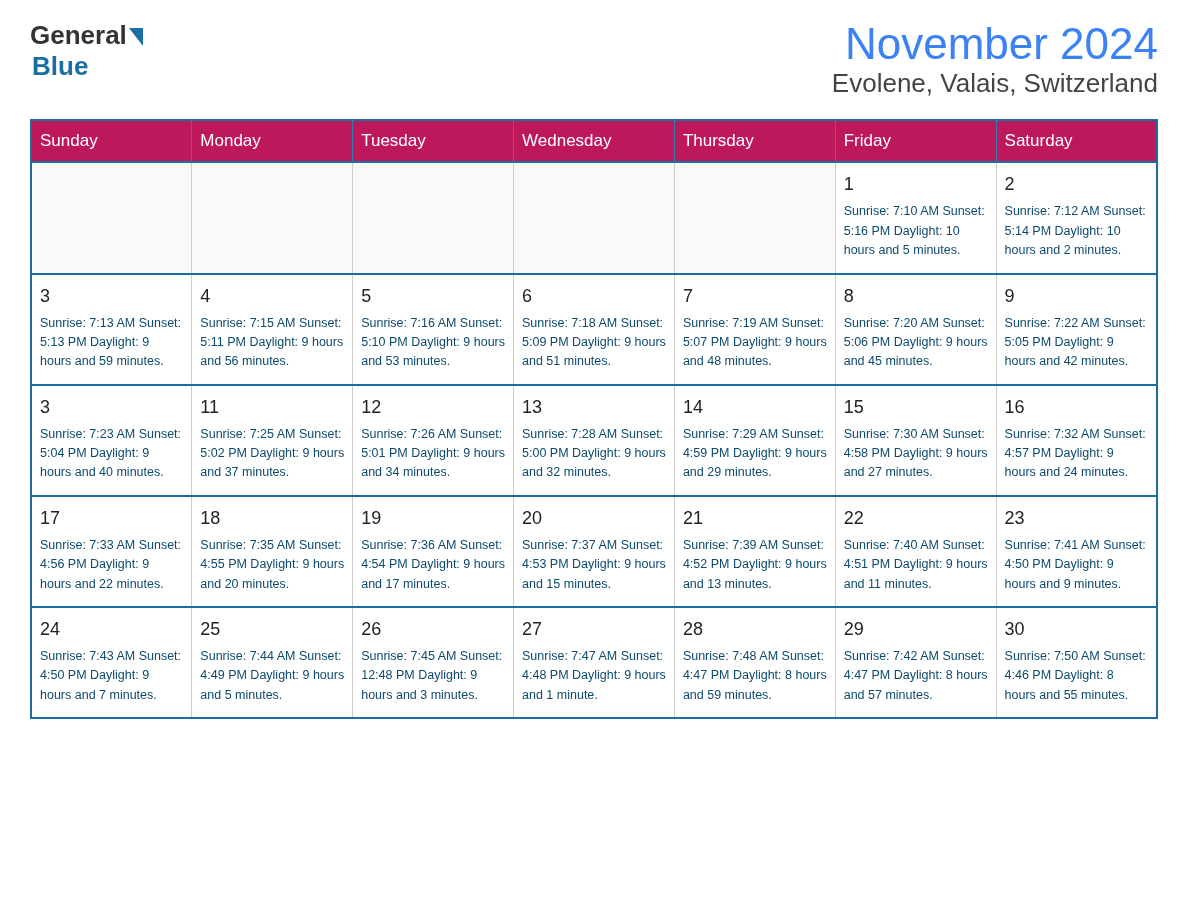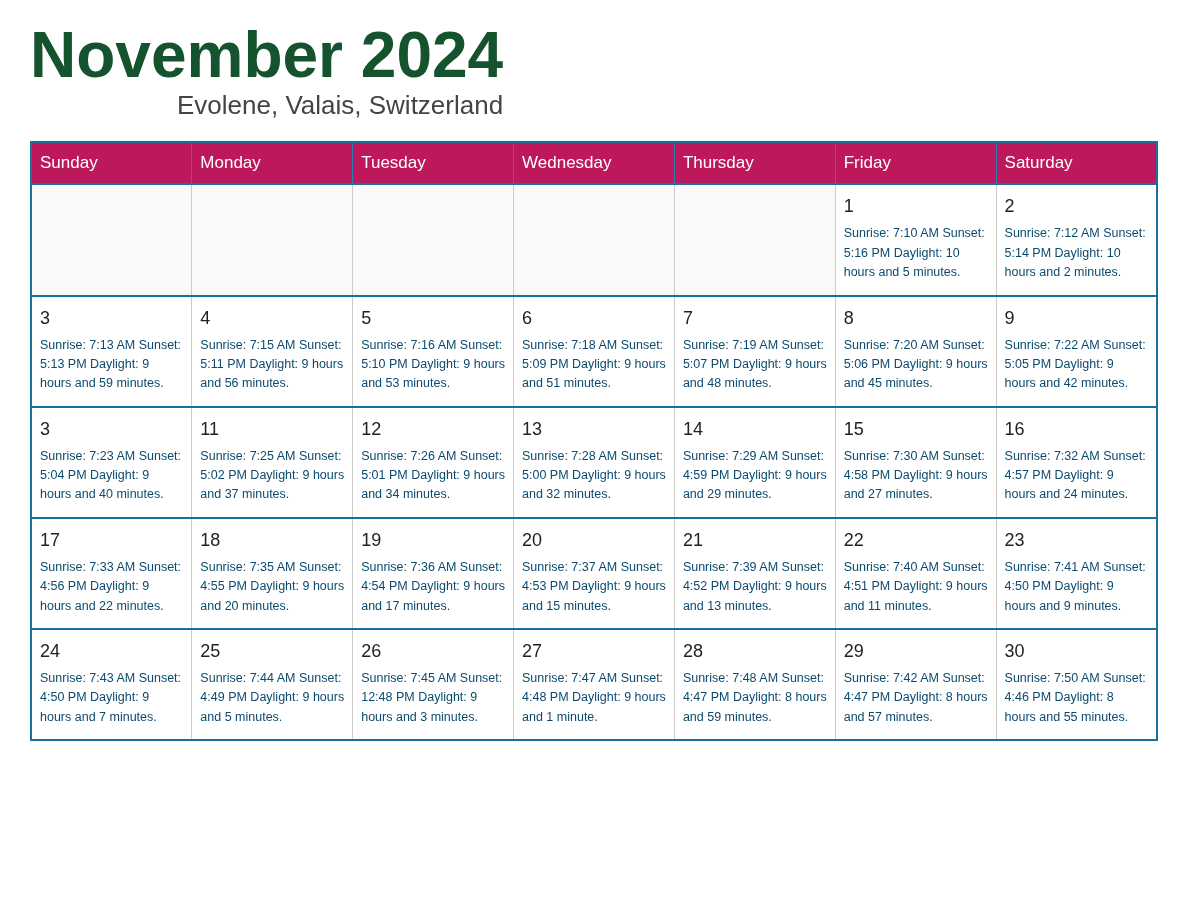--- a/index.html
+++ b/index.html
@@ -43,23 +43,23 @@
     .logo-blue {
       color: #1a6fa0;
       font-size: 26px;
       font-weight: bold;
       margin-left: 2px;
     }
     .title-block {
       text-align: right;
     }
     .title-block h1 {
-      font-size: 64px;
-      font-weight: bold;
-      color: #14532d;
+      font-size: 44px;
+      font-weight: normal;
+      color: #3b82f6;
       line-height: 1.1;
     }
     .title-block h2 {
       font-size: 26px;
       font-weight: normal;
       color: #444;
       margin-top: 0;
     }
     .calendar {
       width: 100%;
@@ -107,20 +107,27 @@
       line-height: 1.55;
     }
     .empty-cell {
       background: #f9f9f9;
     }
   </style>
 </head>
 <body>
 
 <div class="header">
+  <div class="logo">
+    <div class="logo-top">
+      <span class="general">General</span>
+      <div class="logo-arrow"></div>
+    </div>
+    <span class="logo-blue">Blue</span>
+  </div>
   <div class="title-block">
     <h1>November 2024</h1>
     <h2>Evolene, Valais, Switzerland</h2>
   </div>
 </div>
 
 <table class="calendar">
   <thead>
     <tr>
     <th>Sunday</th>

